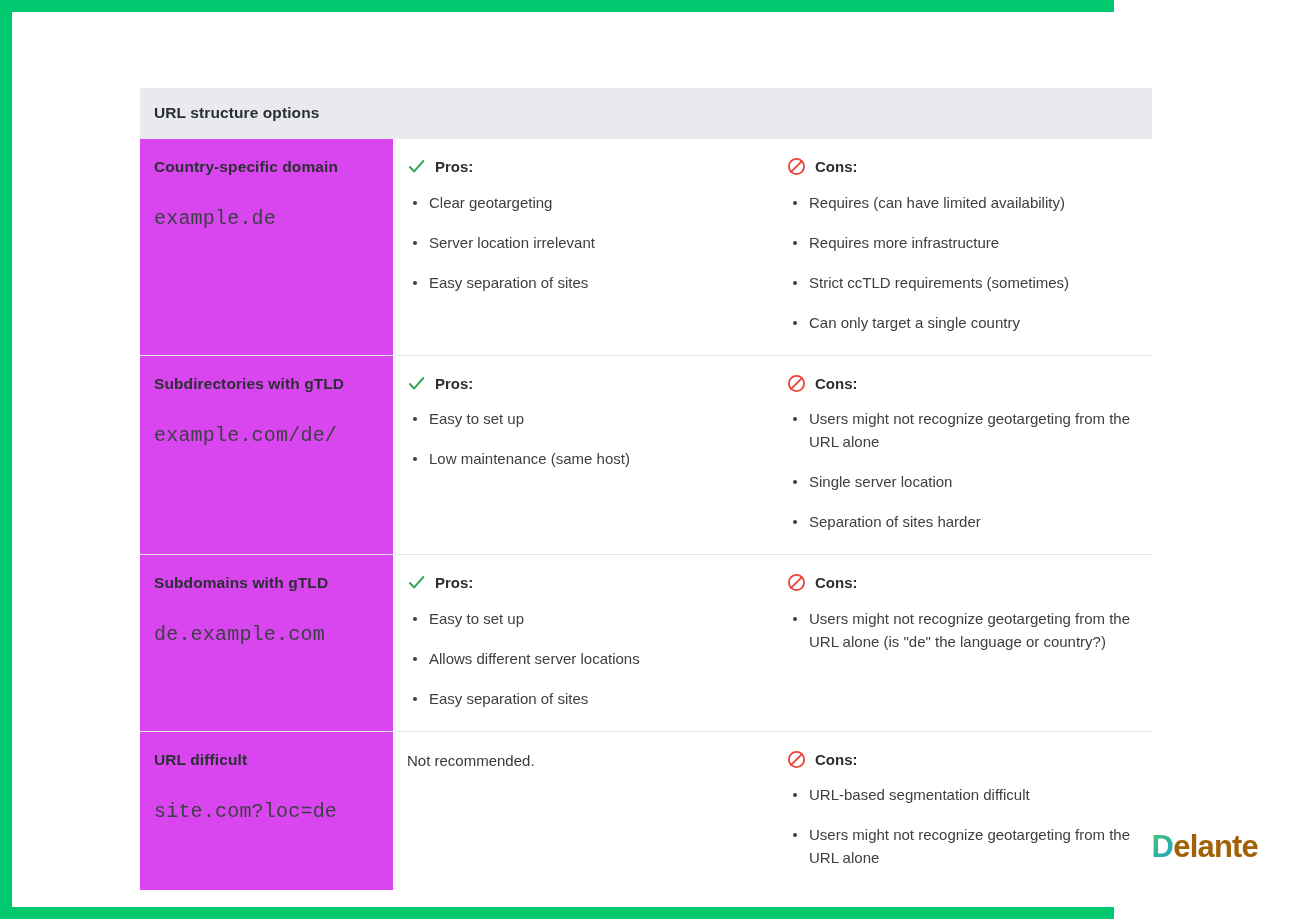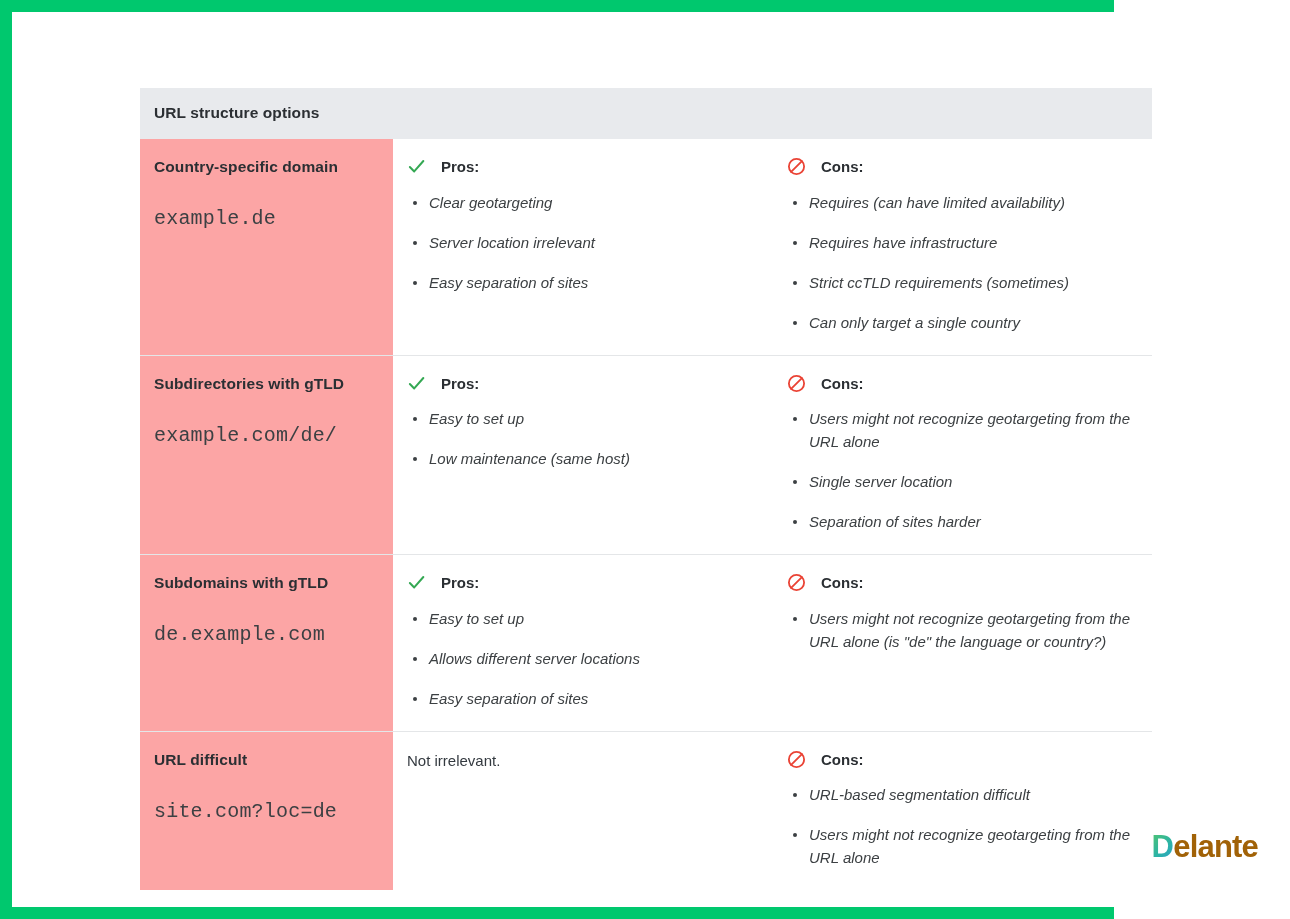--- a/index.html
+++ b/index.html
@@ -68,21 +68,21 @@
 
   tbody td {
     vertical-align: top;
     padding: 14px 14px 20px 14px;
     font-size: 15px;
     color: #343a40;
     line-height: 1.45;
   }
 
   td.col-name {
-    background: #fca5a5;
+    background: #d946ef;
     padding-left: 14px;
   }
 
   .opt-title {
     font-size: 15.5px;
     font-weight: bold;
     color: #2b2f33;
     letter-spacing: 0.1px;
     margin-top: 3px;
   }
@@ -92,21 +92,21 @@
     font-size: 20px;
     color: #3c4043;
     margin-top: 26px;
     letter-spacing: 0.2px;
   }
 
   
   .pc-head {
     display: flex;
     align-items: center;
-    gap: 15px;
+    gap: 9px;
     font-size: 15px;
     font-weight: bold;
     color: #2b2f33;
     margin-top: 3px;
     margin-bottom: 6px;
   }
 
   .icon-check { width: 19px; height: 19px; display: block; flex: 0 0 19px; }
   .icon-ban   { width: 19px; height: 19px; display: block; flex: 0 0 19px; }
 
@@ -114,21 +114,20 @@
     font-size: 15px;
     color: #343a40;
     margin-top: 4px;
   }
 
   
   ul.pc-list {
     list-style: none;
     margin: 14px 0 0 0;
     padding: 0;
-    font-style: italic;
   }
 
   ul.pc-list li {
     position: relative;
     padding-left: 22px;
     margin-bottom: 17px;
     font-size: 15px;
     line-height: 1.53;
     color: #3c4043;
   }
@@ -205,21 +204,21 @@
               <td class="col-cons">
                 <div class="pc-head">
                   <svg class="icon-ban" viewBox="0 0 20 20">
                     <circle cx="10" cy="10" r="8" fill="none" stroke="#ea4335" stroke-width="1.9"></circle>
                     <line x1="4.3" y1="15.7" x2="15.7" y2="4.3" stroke="#ea4335" stroke-width="1.9" stroke-linecap="round"></line>
                   </svg>
                   <span>Cons:</span>
                 </div>
                 <ul class="pc-list">
                   <li>Requires (can have limited availability)</li>
-                  <li>Requires have infrastructure</li>
+                  <li>Requires more infrastructure</li>
                   <li>Strict ccTLD requirements (sometimes)</li>
                   <li>Can only target a single country</li>
                 </ul>
               </td>
             </tr>
             <tr>
               <td class="col-name">
                 <div class="opt-title">Subdirectories with gTLD</div>
                 <div class="opt-url">example.com/de/</div>
               </td>
@@ -280,21 +279,21 @@
                   <li>Users might not recognize geotargeting from the URL alone (is "de" the language or country?)</li>
                 </ul>
               </td>
             </tr>
             <tr>
               <td class="col-name">
                 <div class="opt-title">URL difficult</div>
                 <div class="opt-url">site.com?loc=de</div>
               </td>
               <td class="col-pros">
-                <div class="plain-note">Not irrelevant.</div>
+                <div class="plain-note">Not recommended.</div>
               </td>
               <td class="col-cons">
                 <div class="pc-head">
                   <svg class="icon-ban" viewBox="0 0 20 20">
                     <circle cx="10" cy="10" r="8" fill="none" stroke="#ea4335" stroke-width="1.9"></circle>
                     <line x1="4.3" y1="15.7" x2="15.7" y2="4.3" stroke="#ea4335" stroke-width="1.9" stroke-linecap="round"></line>
                   </svg>
                   <span>Cons:</span>
                 </div>
                 <ul class="pc-list">

